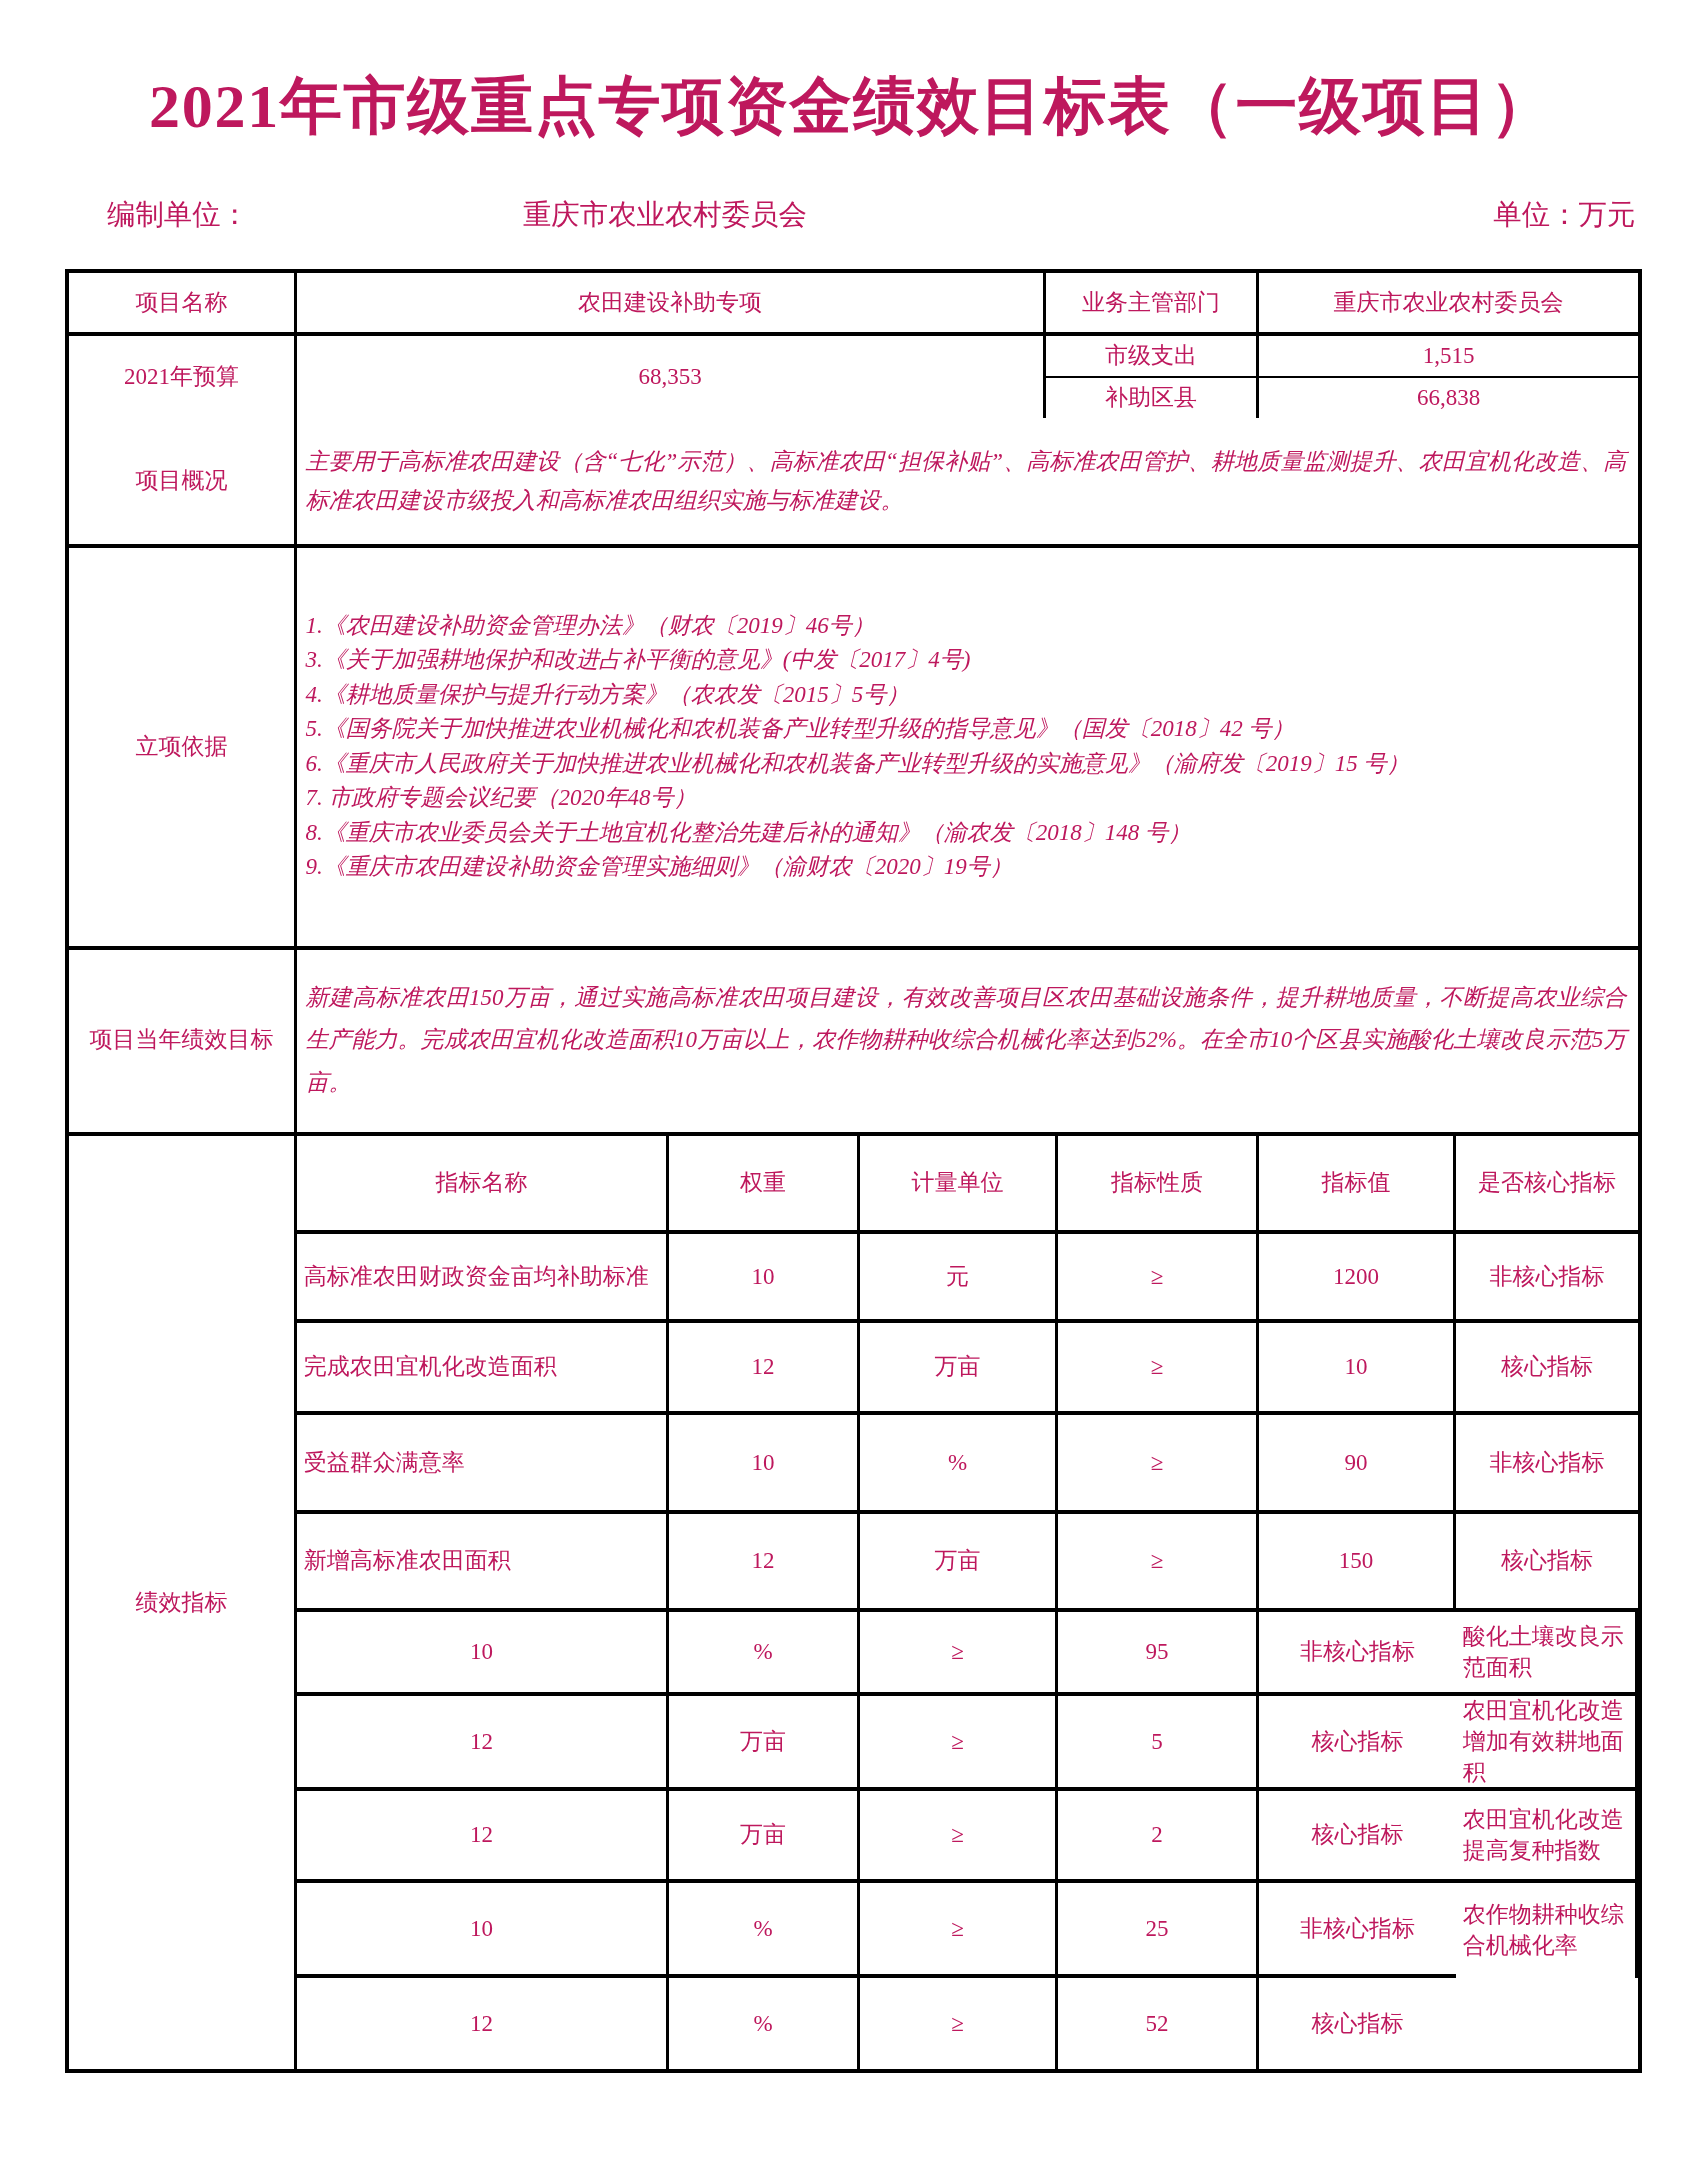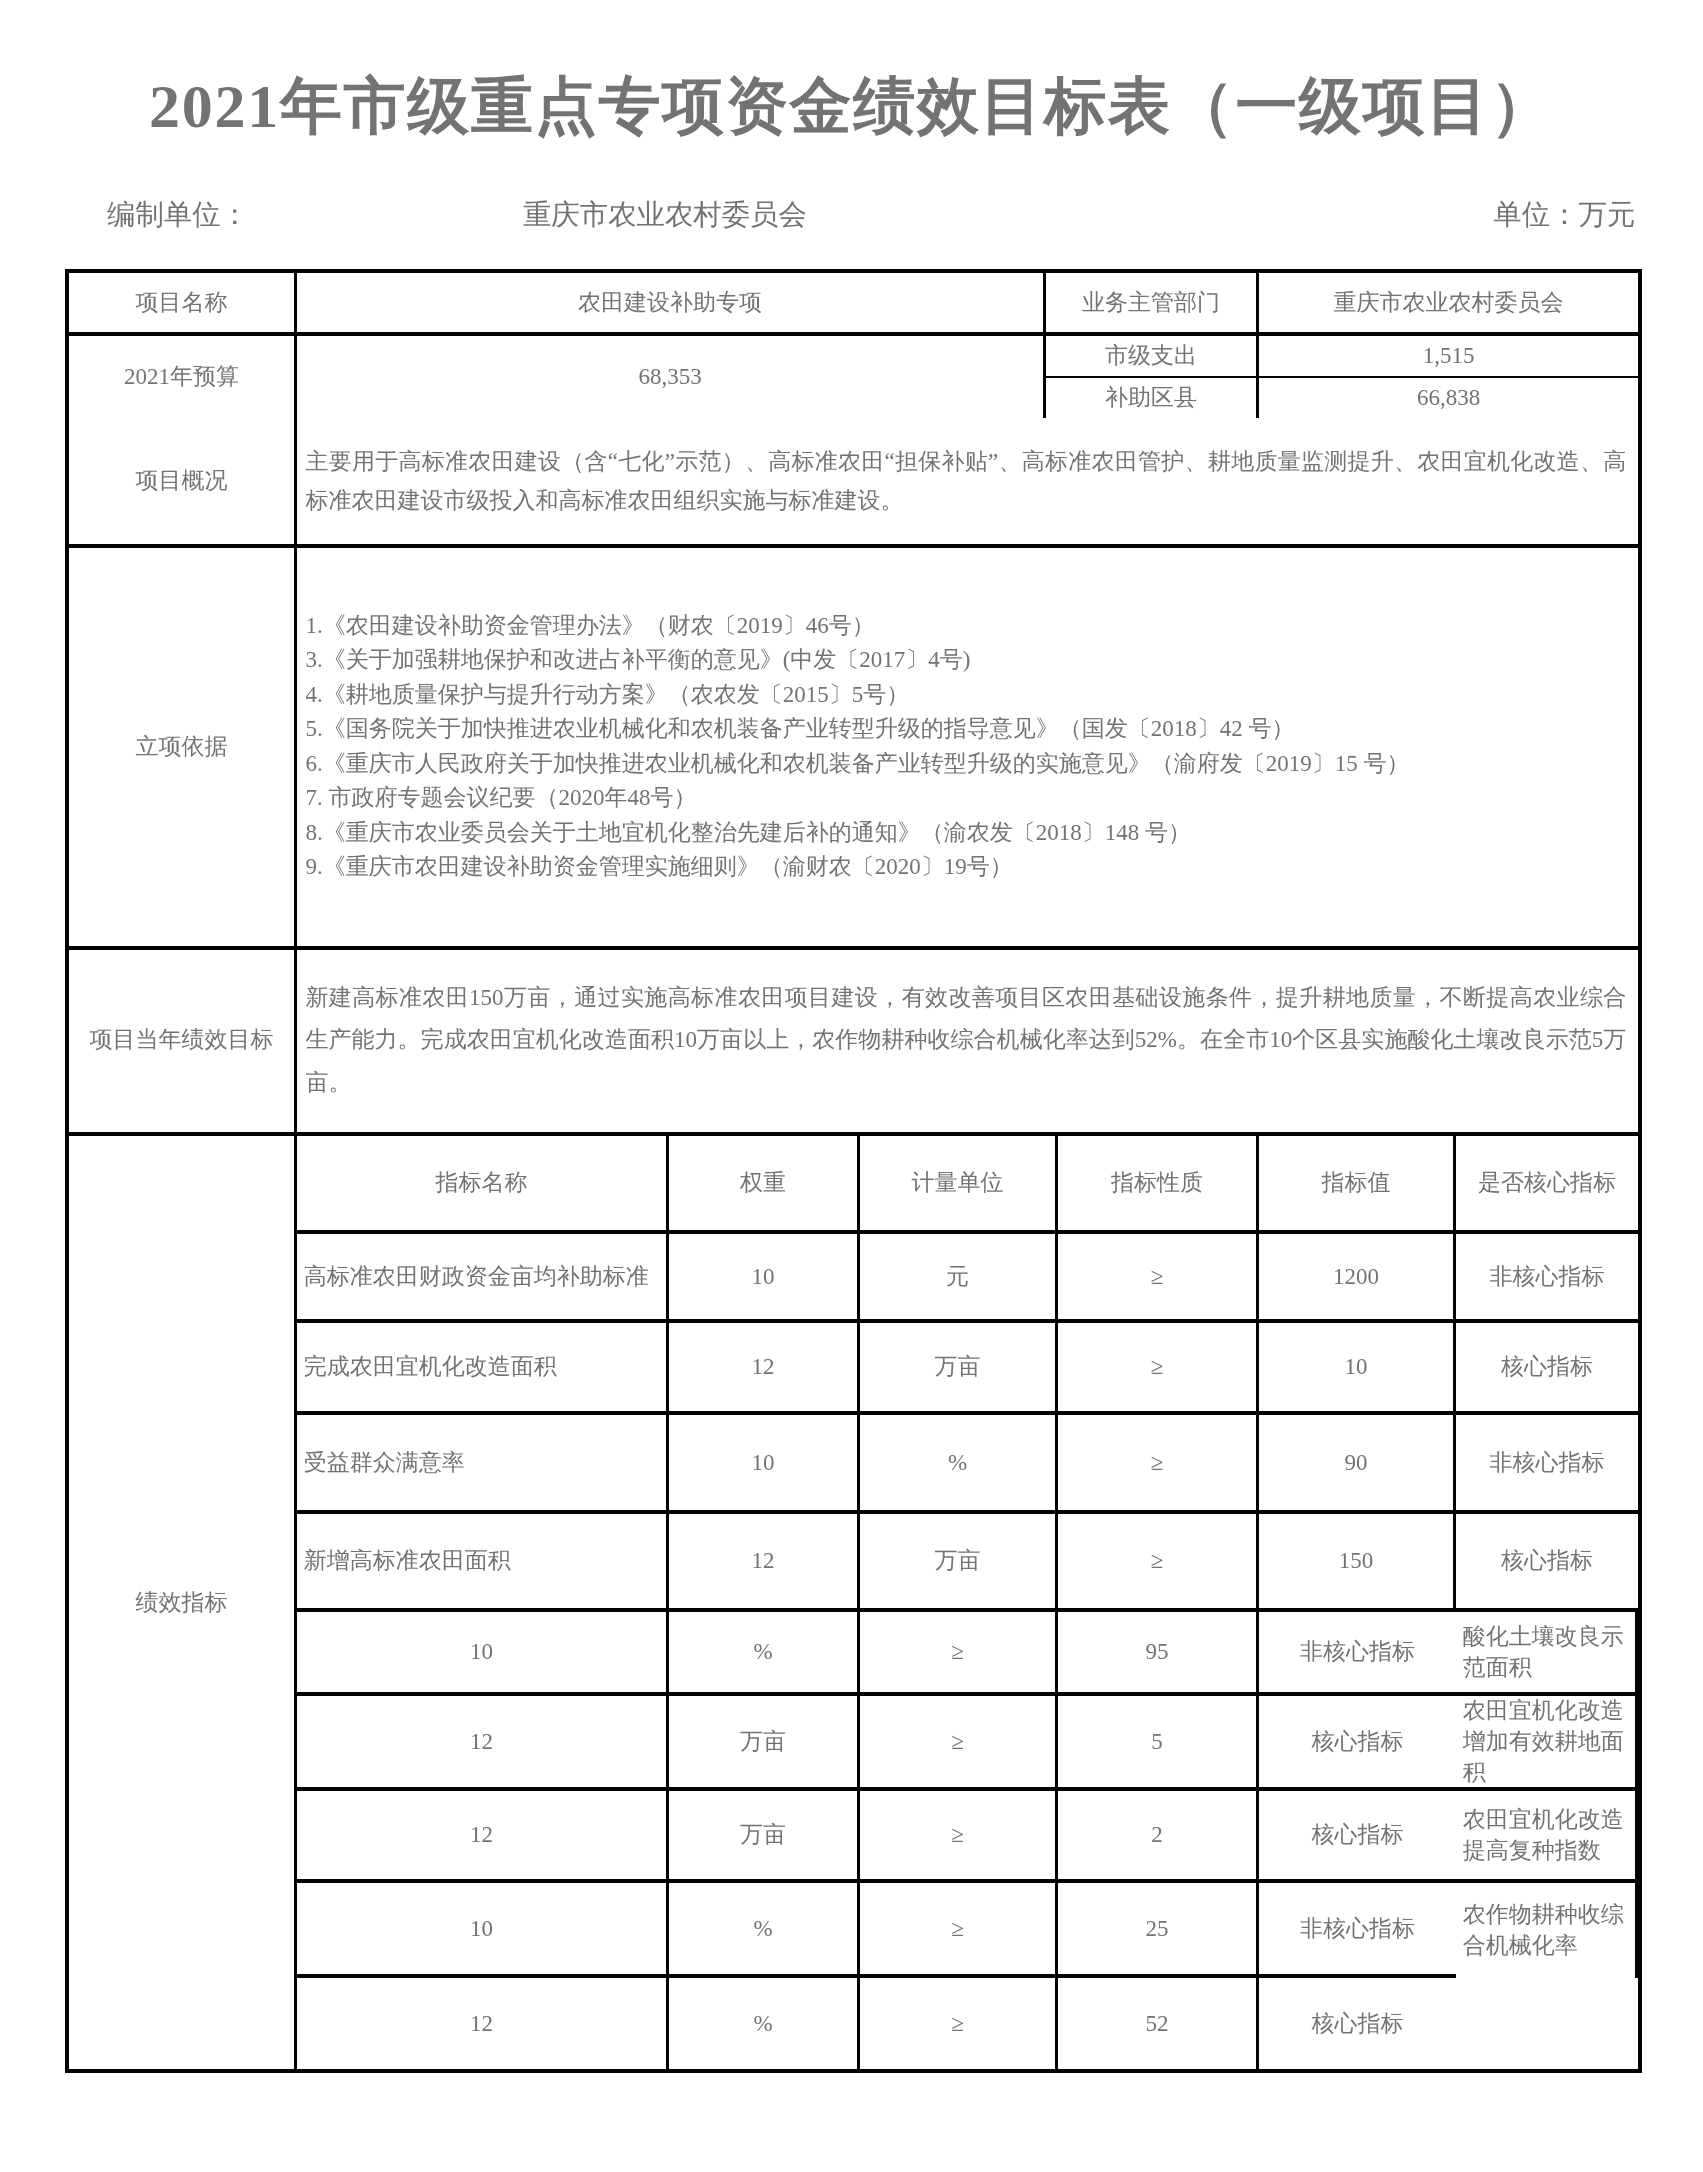--- a/index.html
+++ b/index.html
@@ -1,20 +1,20 @@
 <!DOCTYPE html>
 <html style="font-size:13.4px"><head>
 <meta charset="utf-8">
 <style>
   html,body{margin:0;padding:0;background:#ffffff;}
   .page{
     position:relative;
     width:1703px;height:2172px;
     background:#ffffff;
-    color:#737373;
+    color:#be185d;
     font-family:"Liberation Serif","DejaVu Serif",serif;
     overflow:hidden;
   }
   .title{
     margin:0;
     padding-top:65px;
     text-align:center;
     font-size:62px;
     font-weight:bold;
     letter-spacing:1.7px;
@@ -55,21 +55,21 @@
     line-height:1.35;
   }
   .c.last-col{border-right:none;}
   .c.last-row{border-bottom:none;}
   .c.thin-b{border-bottom-width:2.5px;}
   .c.txt{
     justify-content:flex-start;
     text-align:justify;
     padding:5px 11.7px 5px 8.4px;
   }
-  .c.txt .inner{width:100%;}
+  .c.txt .inner{width:100%;font-style:italic;}
   .overview .inner{line-height:1.7;}
   .goal .inner{line-height:1.85;}
   .basis .inner{line-height:1.5;text-align:justify;}
   .name-cell{
     justify-content:flex-start;
     text-align:left;
     padding:3.3px 6.7px;
   }
   .vlabel{line-height:1.5;}
 </style>

